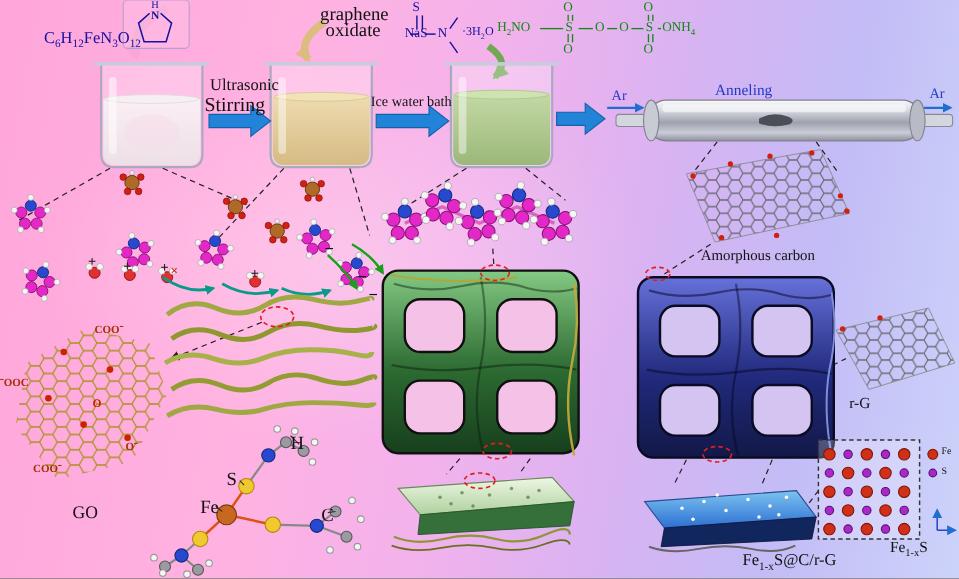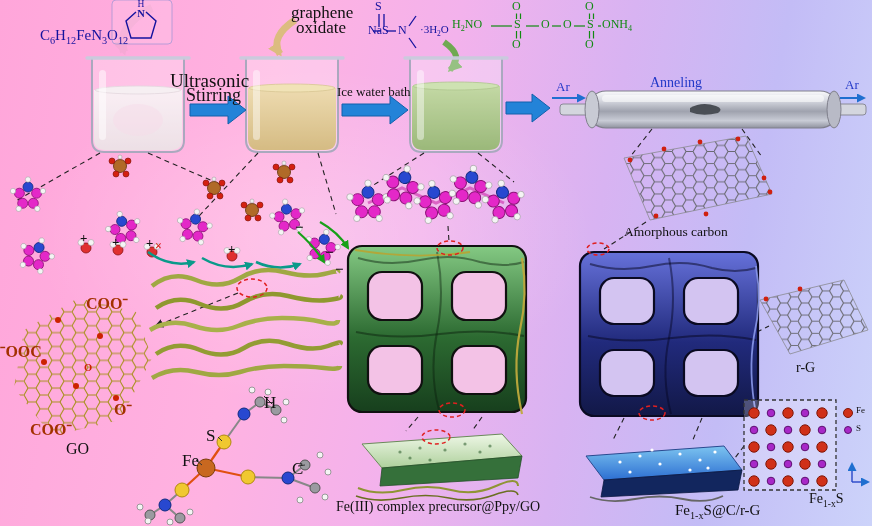--- a/index.html
+++ b/index.html
@@ -8,21 +8,21 @@
   background:
     radial-gradient(ellipse 400px 240px at 36% 45%, rgba(255,255,255,0.25), rgba(255,255,255,0) 70%),
     linear-gradient(100deg,#ffa6da 0%,#ffb2e1 30%,#f3b2ec 48%,#d8b3f2 66%,#c3bcf6 82%,#ccd3fa 100%);
   font-family:"Liberation Serif",serif;}
 #canvas > svg{position:absolute;left:0;top:0;z-index:1}
 .lbl{position:absolute;z-index:3;font-size:17px;color:#111;white-space:nowrap;line-height:1.05;font-family:"Liberation Serif",serif}
 .bold{font-weight:normal}
 .navy{color:#14129e}
 .green{color:#128a12}
 .blue{color:#2238c8}
-.gocoo{color:#a33000;font-size:16px;font-weight:bold}
+.gocoo{color:#a33000;font-size:10px;font-weight:bold}
 .charge{font-weight:bold;font-size:13px}
 sub{font-size:0.68em}
 </style>
 </head>
 <body>
 
 <div id="canvas">
 
 <svg width="872" height="526" viewBox="0 0 872 526">
 <defs>
@@ -423,21 +423,21 @@
   <ellipse cx="652" cy="413" rx="13" ry="7"></ellipse>
   <ellipse cx="598" cy="249" rx="11" ry="6"></ellipse>
 </g>
 </svg>
 
 <div class="lbl navy bold" style="left:40px;top:28px;font-size:15px">C<sub>6</sub>H<sub>12</sub>FeN<sub>3</sub>O<sub>12</sub></div>
 
 <div class="lbl" style="left:291px;top:4px">graphene</div>
 <div class="lbl" style="left:296px;top:19px">oxidate</div>
 
-<div class="lbl bold" style="left:170px;top:71px;font-size:19px">Ultrasonic</div>
+<div class="lbl bold" style="left:191px;top:71px;font-size:15px">Ultrasonic</div>
 <div class="lbl bold" style="left:186px;top:86px;font-size:18px">Stirring</div>
 <div class="lbl bold" style="left:337px;top:85px;font-size:13px">Ice water bath</div>
 
 <div class="lbl navy" style="left:375px;top:0px;font-size:12px">S</div>
 <div class="lbl navy" style="left:368px;top:24px;font-size:12px">NaS</div>
 <div class="lbl navy" style="left:398px;top:24px;font-size:12px">N</div>
 <div class="lbl navy" style="left:420px;top:24px;font-size:11px">·3H<sub>2</sub>O</div>
 
 <div class="lbl green" style="left:452px;top:18px;font-size:12px">H<sub>2</sub>NO</div>
 <div class="lbl green" style="left:514px;top:18px;font-size:12px">S</div>
@@ -456,34 +456,33 @@
 
 <div class="lbl charge" style="left:80px;top:231px">+</div>
 <div class="lbl charge" style="left:112px;top:235px">+</div>
 <div class="lbl charge" style="left:146px;top:236px">+</div>
 <div class="lbl charge" style="left:228px;top:242px">+</div>
 <div class="lbl charge" style="left:295px;top:220px;font-size:15px">−</div>
 <div class="lbl charge" style="left:325px;top:245px;font-size:15px">−</div>
 <div class="lbl charge" style="left:335px;top:262px;font-size:15px">−</div>
 <div class="lbl" style="left:155px;top:240px;color:#e01010;font-weight:bold;font-size:12px">×</div>
 
-<div class="lbl bold" style="left:624px;top:225px;font-size:13.5px">Amorphous carbon</div>
-<div class="lbl bold" style="left:796px;top:361px;font-size:14px">r-G</div>
-
-<div class="lbl bold" style="left:66px;top:441px;font-size:16px">GO</div>
+<div class="lbl bold" style="left:637px;top:225px;font-size:13.5px">Amorphous carbon</div>
+<div class="lbl bold" style="left:772px;top:361px;font-size:14px">r-G</div>
+
+<div class="lbl bold" style="left:66px;top:459px;font-size:16px">GO</div>
 <div class="lbl gocoo" style="left:86px;top:296px">COO⁻</div>
 <div class="lbl gocoo" style="left:0px;top:344px">⁻OOC</div>
 <div class="lbl gocoo" style="left:30px;top:422px">COO⁻</div>
 <div class="lbl gocoo" style="left:114px;top:402px">O⁻</div>
 <div class="lbl" style="left:84px;top:362px;color:#cc2200;font-size:10.5px;font-weight:bold">O</div>
 
 <div class="lbl bold" style="left:264px;top:394px">H</div>
 <div class="lbl bold" style="left:206px;top:427px">S</div>
 <div class="lbl bold" style="left:182px;top:452px">Fe</div>
 <div class="lbl bold" style="left:292px;top:460px">C</div>
 
-<div class="lbl bold" style="left:336px;top:500px;font-size:14px">Fe(III) complex precursor@Ppy/GO</div>
 <div class="lbl bold" style="left:675px;top:503px;font-size:15px">Fe<sub>1-x</sub>S@C/r-G</div>
 <div class="lbl bold" style="left:809px;top:492px;font-size:14px">Fe<sub>1-x</sub>S</div>
 <div class="lbl" style="left:856px;top:406px;font-size:9px">Fe</div>
 <div class="lbl" style="left:856px;top:424px;font-size:9px">S</div>
 
 </div>
 
 </body></html>

